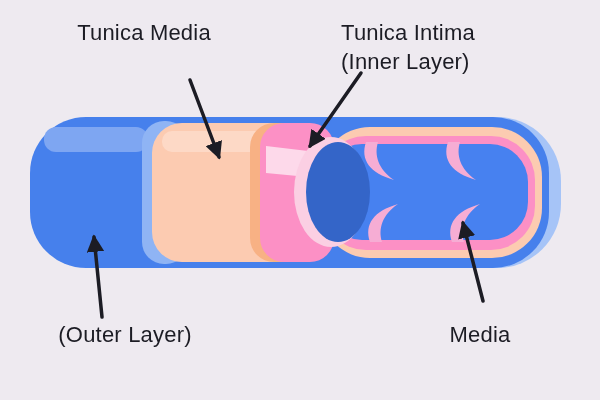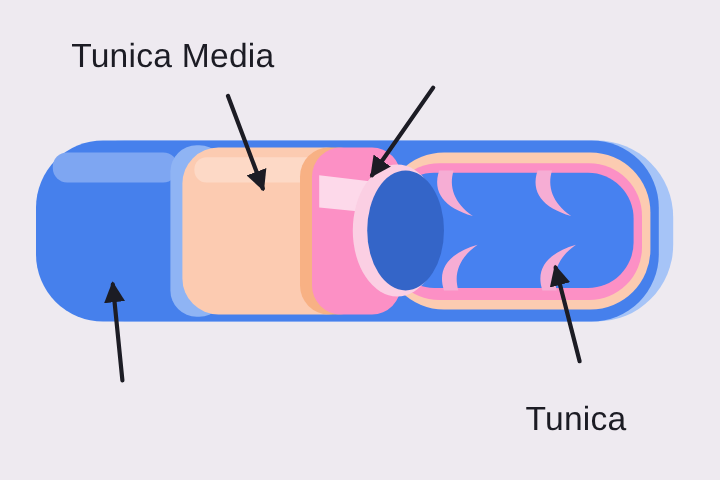--- a/index.html
+++ b/index.html
@@ -9,26 +9,25 @@
     font-family: "Liberation Sans", "DejaVu Sans", sans-serif;
     overflow: hidden;
   }
   .stage { position: relative; width: 600px; height: 400px; }
   .stage svg { position: absolute; left: 0; top: 0; }
   .diagram-label {
     position: absolute;
     transform: translateX(-50%);
     text-align: left;
     color: #1C1C24;
-    font-size: 28px;
+    font-size: 22px;
     font-weight: 500;
     line-height: 29px;
     letter-spacing: 0.2px;
     white-space: nowrap;
-    margin-top: 14px;
   }
   .diagram-label span { display: block; }
 </style>
 </head>
 <body>
 
 <div class="stage">
 
   <svg width="600" height="400" viewBox="0 0 600 400">
     <defs>
@@ -80,21 +79,26 @@
     <path d="M190 80 L219 157" stroke-width="3.5" fill="none" stroke-linecap="round" marker-end="url(#ah)" stroke="#1C1C24"></path>
     <path d="M361 73 L310 146" stroke-width="3.5" fill="none" stroke-linecap="round" marker-end="url(#ah)" stroke="#1C1C24"></path>
     <path d="M102 317 L94 237" stroke-width="3.5" fill="none" stroke-linecap="round" marker-end="url(#ah)" stroke="#1C1C24"></path>
     <path d="M483 301 L463 223" stroke-width="3.5" fill="none" stroke-linecap="round" marker-end="url(#ah)" stroke="#1C1C24"></path>
   </svg>
 
   <div class="diagram-label" style="left:144px; top:18px;">
     <span>Tunica Media</span>
   </div>
 
+  <div class="diagram-label" style="left:408px; top:18px;">
+    <span>Tunica Intima</span>
+    <span>(Inner Layer)</span>
+  </div>
 
   <div class="diagram-label" style="left:125px; top:320px;">
+    <span>(Outer Layer)</span>
   </div>
 
   <div class="diagram-label" style="left:480px; top:320px;">
-    <span>Tunica</span>
+    <span>Media</span>
   </div>
 
 </div>
 
 </body></html>

